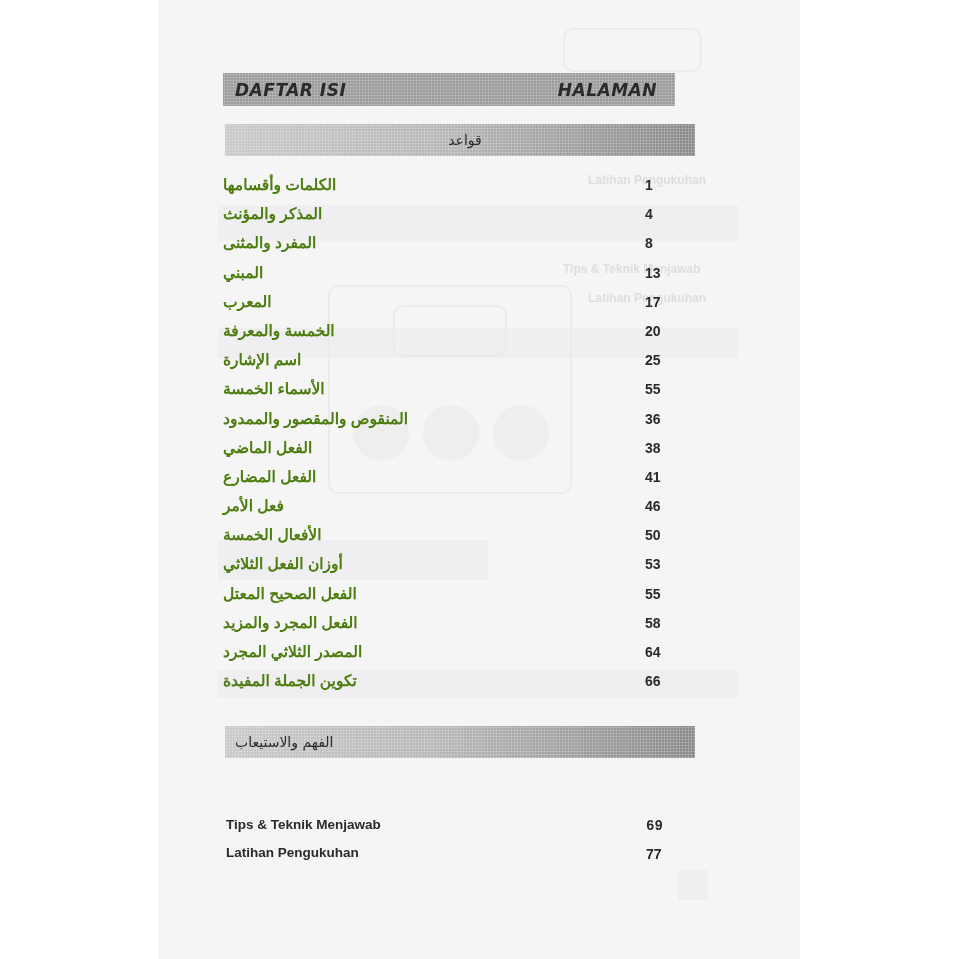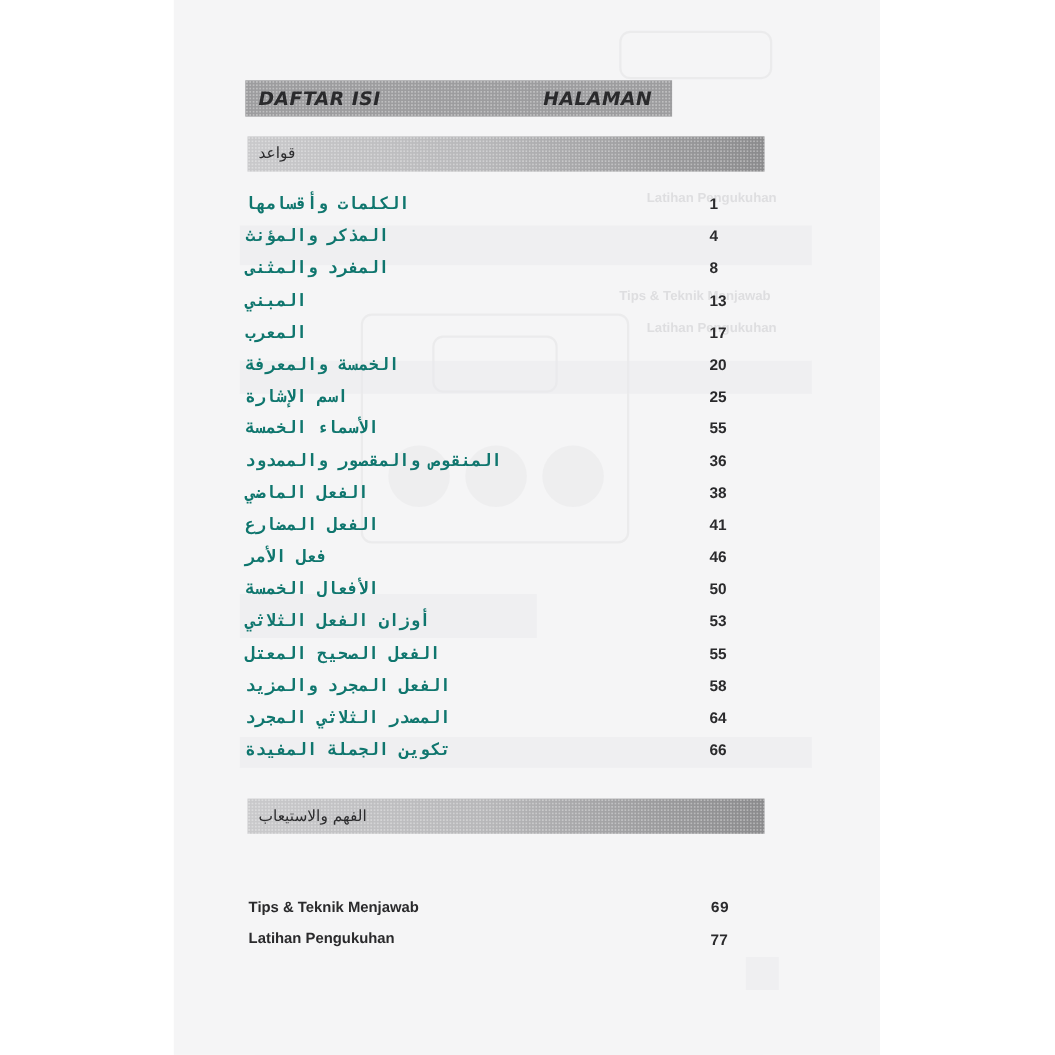--- a/index.html
+++ b/index.html
@@ -45,21 +45,21 @@
       font-size: 12px;
       font-weight: bold;
       color: #dedee0;
       white-space: nowrap;
     }
 
     .header-bar {
       position: absolute;
       left: 65px;
       top: 73px;
-      width: 388px;
+      width: 452px;
       height: 33px;
       background-color: #9c9c9e;
       background-image:
         radial-gradient(circle, rgba(255,255,255,0.35) 0.8px, transparent 1.2px);
       background-size: 3px 3px;
       display: flex;
       align-items: center;
       justify-content: space-between;
       box-sizing: border-box;
       padding: 0 18px 0 12px;
@@ -102,24 +102,24 @@
     }
     .toc-row {
       position: relative;
       height: 29.2px;
       display: block;
     }
     .toc-title {
       position: absolute;
       left: 0;
       top: 0;
-      font-family: Liberation Mono, monospace;
+      font-family: Liberation Sans, sans-serif;
       font-size: 15.5px;
       font-weight: bold;
-      color: #0f766e;
+      color: #4d7c0f;
       white-space: nowrap;
     }
     .toc-title.arabic {
       direction: rtl;
       unicode-bidi: plaintext;
     }
     .toc-title.latin {
       font-family: "Liberation Sans", sans-serif;
       font-size: 13.5px;
       font-weight: bold;
@@ -153,21 +153,21 @@
   <div class="ghost" style="left:520px; top:870px; width:30px; height:30px;"></div>
   <div class="ghost-text" style="left:430px; top:173px;">Latihan Pengukuhan</div>
   <div class="ghost-text" style="left:405px; top:262px;">Tips &amp; Teknik Menjawab</div>
   <div class="ghost-text" style="left:430px; top:291px;">Latihan Pengukuhan</div>
 
   <div class="header-bar">
     <span class="header-label">DAFTAR ISI</span>
     <span class="header-label">HALAMAN</span>
   </div>
 
-  <div class="section-bar" style="top:124px;">
+  <div class="section-bar" style="top:124px;justify-content:center;">
     <span class="section-title">قواعد</span>
   </div>
 
   <ul class="toc-list" style="top:176px;">
     <li class="toc-row">
       <span class="toc-title arabic">الكلمات وأقسامها</span>
       <span class="toc-page">1</span>
     </li>
     <li class="toc-row">
       <span class="toc-title arabic">المذكر والمؤنث</span>

